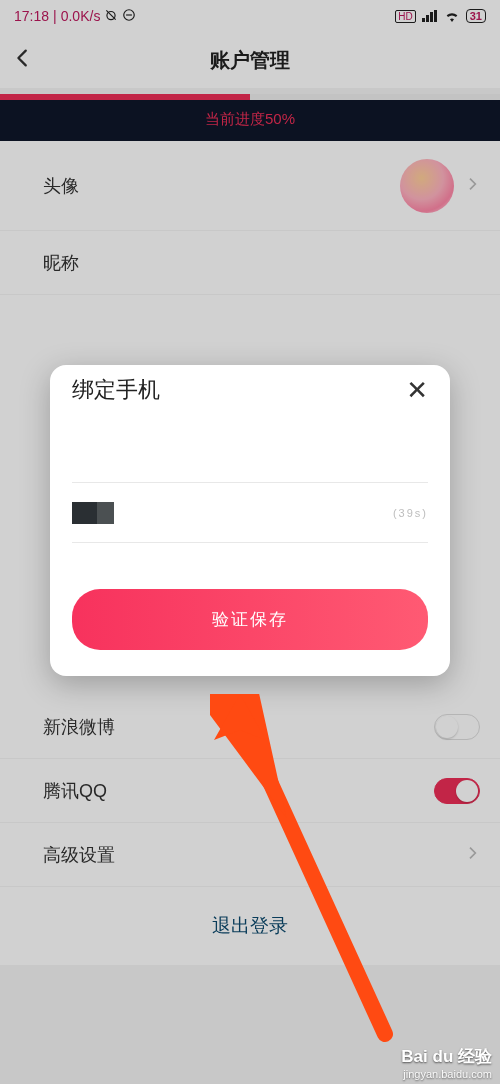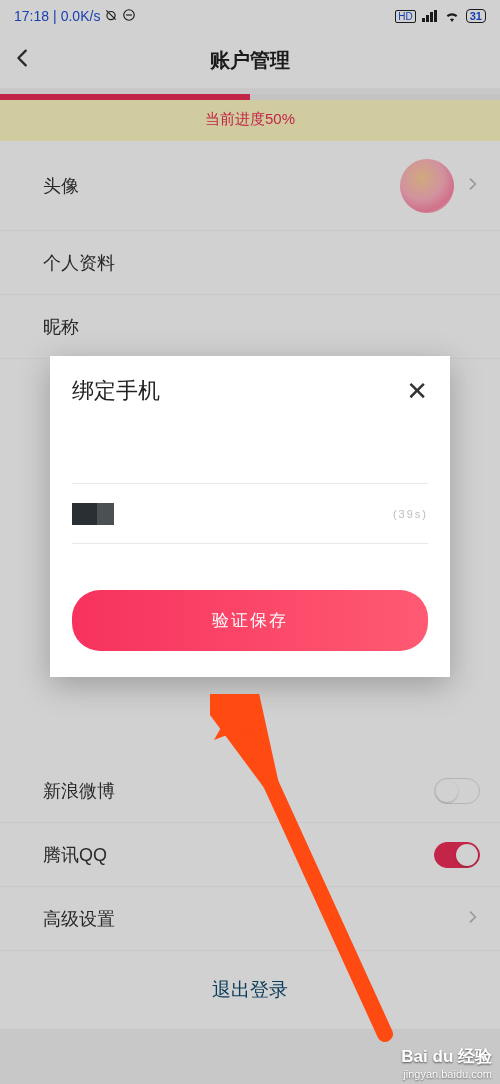--- a/index.html
+++ b/index.html
@@ -24,38 +24,38 @@
       z-index: 5;
     }
     
     .status-bar {
       height: 32px;
       display: flex;
       align-items: center;
       justify-content: space-between;
       padding: 3px 14px;
       font-size: 14px;
-      color: #1d4ed8;
+      color: #be185d;
       background: #fff;
     }
     .status-left { display: flex; align-items: center; gap: 4px; font-weight: 500;}
     .status-right { display: flex; align-items: center; gap: 6px; }
     .status-right svg { display: block; }
     
     .header {
       height: 56px;
       display: flex;
       align-items: center;
       justify-content: center;
       position: relative;
       background: #fff;
     }
     .back-btn { position: absolute; left: 12px; top: 50%; transform: translateY(-50%);}
     .header-title { font-size: 20px; font-weight: 600; color: #222;}
-    .progress-wrap { background:#fef9c3; padding-bottom:6px;}
+    .progress-wrap { background:#0f172a; padding-bottom:6px;}
     .progress-track { height: 6px; background: #eee; margin: 6px 0 0 0; position: relative;}
     .progress-fill { position:absolute; left:0; top:0; bottom:0; background:#ed2e57; }
     .progress-text { text-align:center; color:#ed2e57; font-size:15px; padding:10px 0 6px;}
     
     .list { background:#fff; }
     .row {
       display:flex; align-items:center; justify-content:space-between;
       padding: 0 20px; min-height: 64px; border-bottom: 1px solid rgba(0,0,0,0.04);
     }
     .row .label { font-size: 18px; color:#333;margin-left:23px;}
@@ -66,24 +66,24 @@
       background: radial-gradient(circle at 40% 35%, #ffcf99 0%, #ffb3c1 45%, #ff88a8 70%, #fff 100%);
       position:relative;
     }
     .switch { width:46px; height:26px; border-radius:13px; background:#fff; border:1px solid #ddd; position:relative;}
     .switch::after{content:""; position:absolute; width:22px; height:22px; border-radius:50%; background:#fff; top:1px; left:1px; box-shadow:0 1px 2px rgba(0,0,0,.2);}
     .switch.on{ background:#ed2e57; border-color:#ed2e57;}
     .switch.on::after{ left:auto; right:1px;}
     .logout { text-align:center; color:#0c4a6e; font-size:19px; padding:26px 0;}
     
     .modal {
-      position:absolute; left:50px; right:50px; top:356px;
-      background:#fff; border-radius:0; z-index:10;
+      position:absolute; left:50px; right:50px; top:365px;
+      background:#fff; border-radius:16px; z-index:10;
       box-shadow: 0 8px 30px rgba(0,0,0,.25);
-      padding: 20px 22px 26px;
+      padding: 10px 22px 26px;
     }
     .modal-head { display:flex; align-items:center; justify-content:space-between; margin-bottom:18px;}
     .modal-title { font-size:22px; color:#222; font-weight:500;}
     .close-x { font-size:26px; color:#333; line-height:1;}
     .input-line { border-bottom:1px solid #e8e8e8; height:60px; display:flex; align-items:center; justify-content:space-between;}
     .code-mask { width:42px; height:22px; background: linear-gradient(90deg,#2a2f33 60%, #4b5052 60%);}
     .countdown { color:#bdbdbd; font-size:11px; letter-spacing:2px;}
     .primary-btn {
       margin-top:46px; width:100%; height:61px; border:none; border-radius:28px;
       background: linear-gradient(90deg,#f7325d,#ff5a73);
@@ -168,23 +168,20 @@
       <span class="right">
         <span class="avatar-img"></span>
         <span class="chevron">
           <svg width="16" height="16" viewBox="0 0 24 24">
               <path d="M9 4l8 8-8 8" fill="none" stroke="#bbb" stroke-width="2.5"></path>
             </svg>
         </span>
       </span>
     </div>
     <div class="row">
-      <span class="label">个人资料</span>
-    </div>
-    <div class="row">
       <span class="label">昵称</span>
     </div>
 
     <div style="height:400px"></div>
 
     <div class="row">
       <span class="label">新浪微博</span>
       <span class="switch"></span>
     </div>
     <div class="row">

